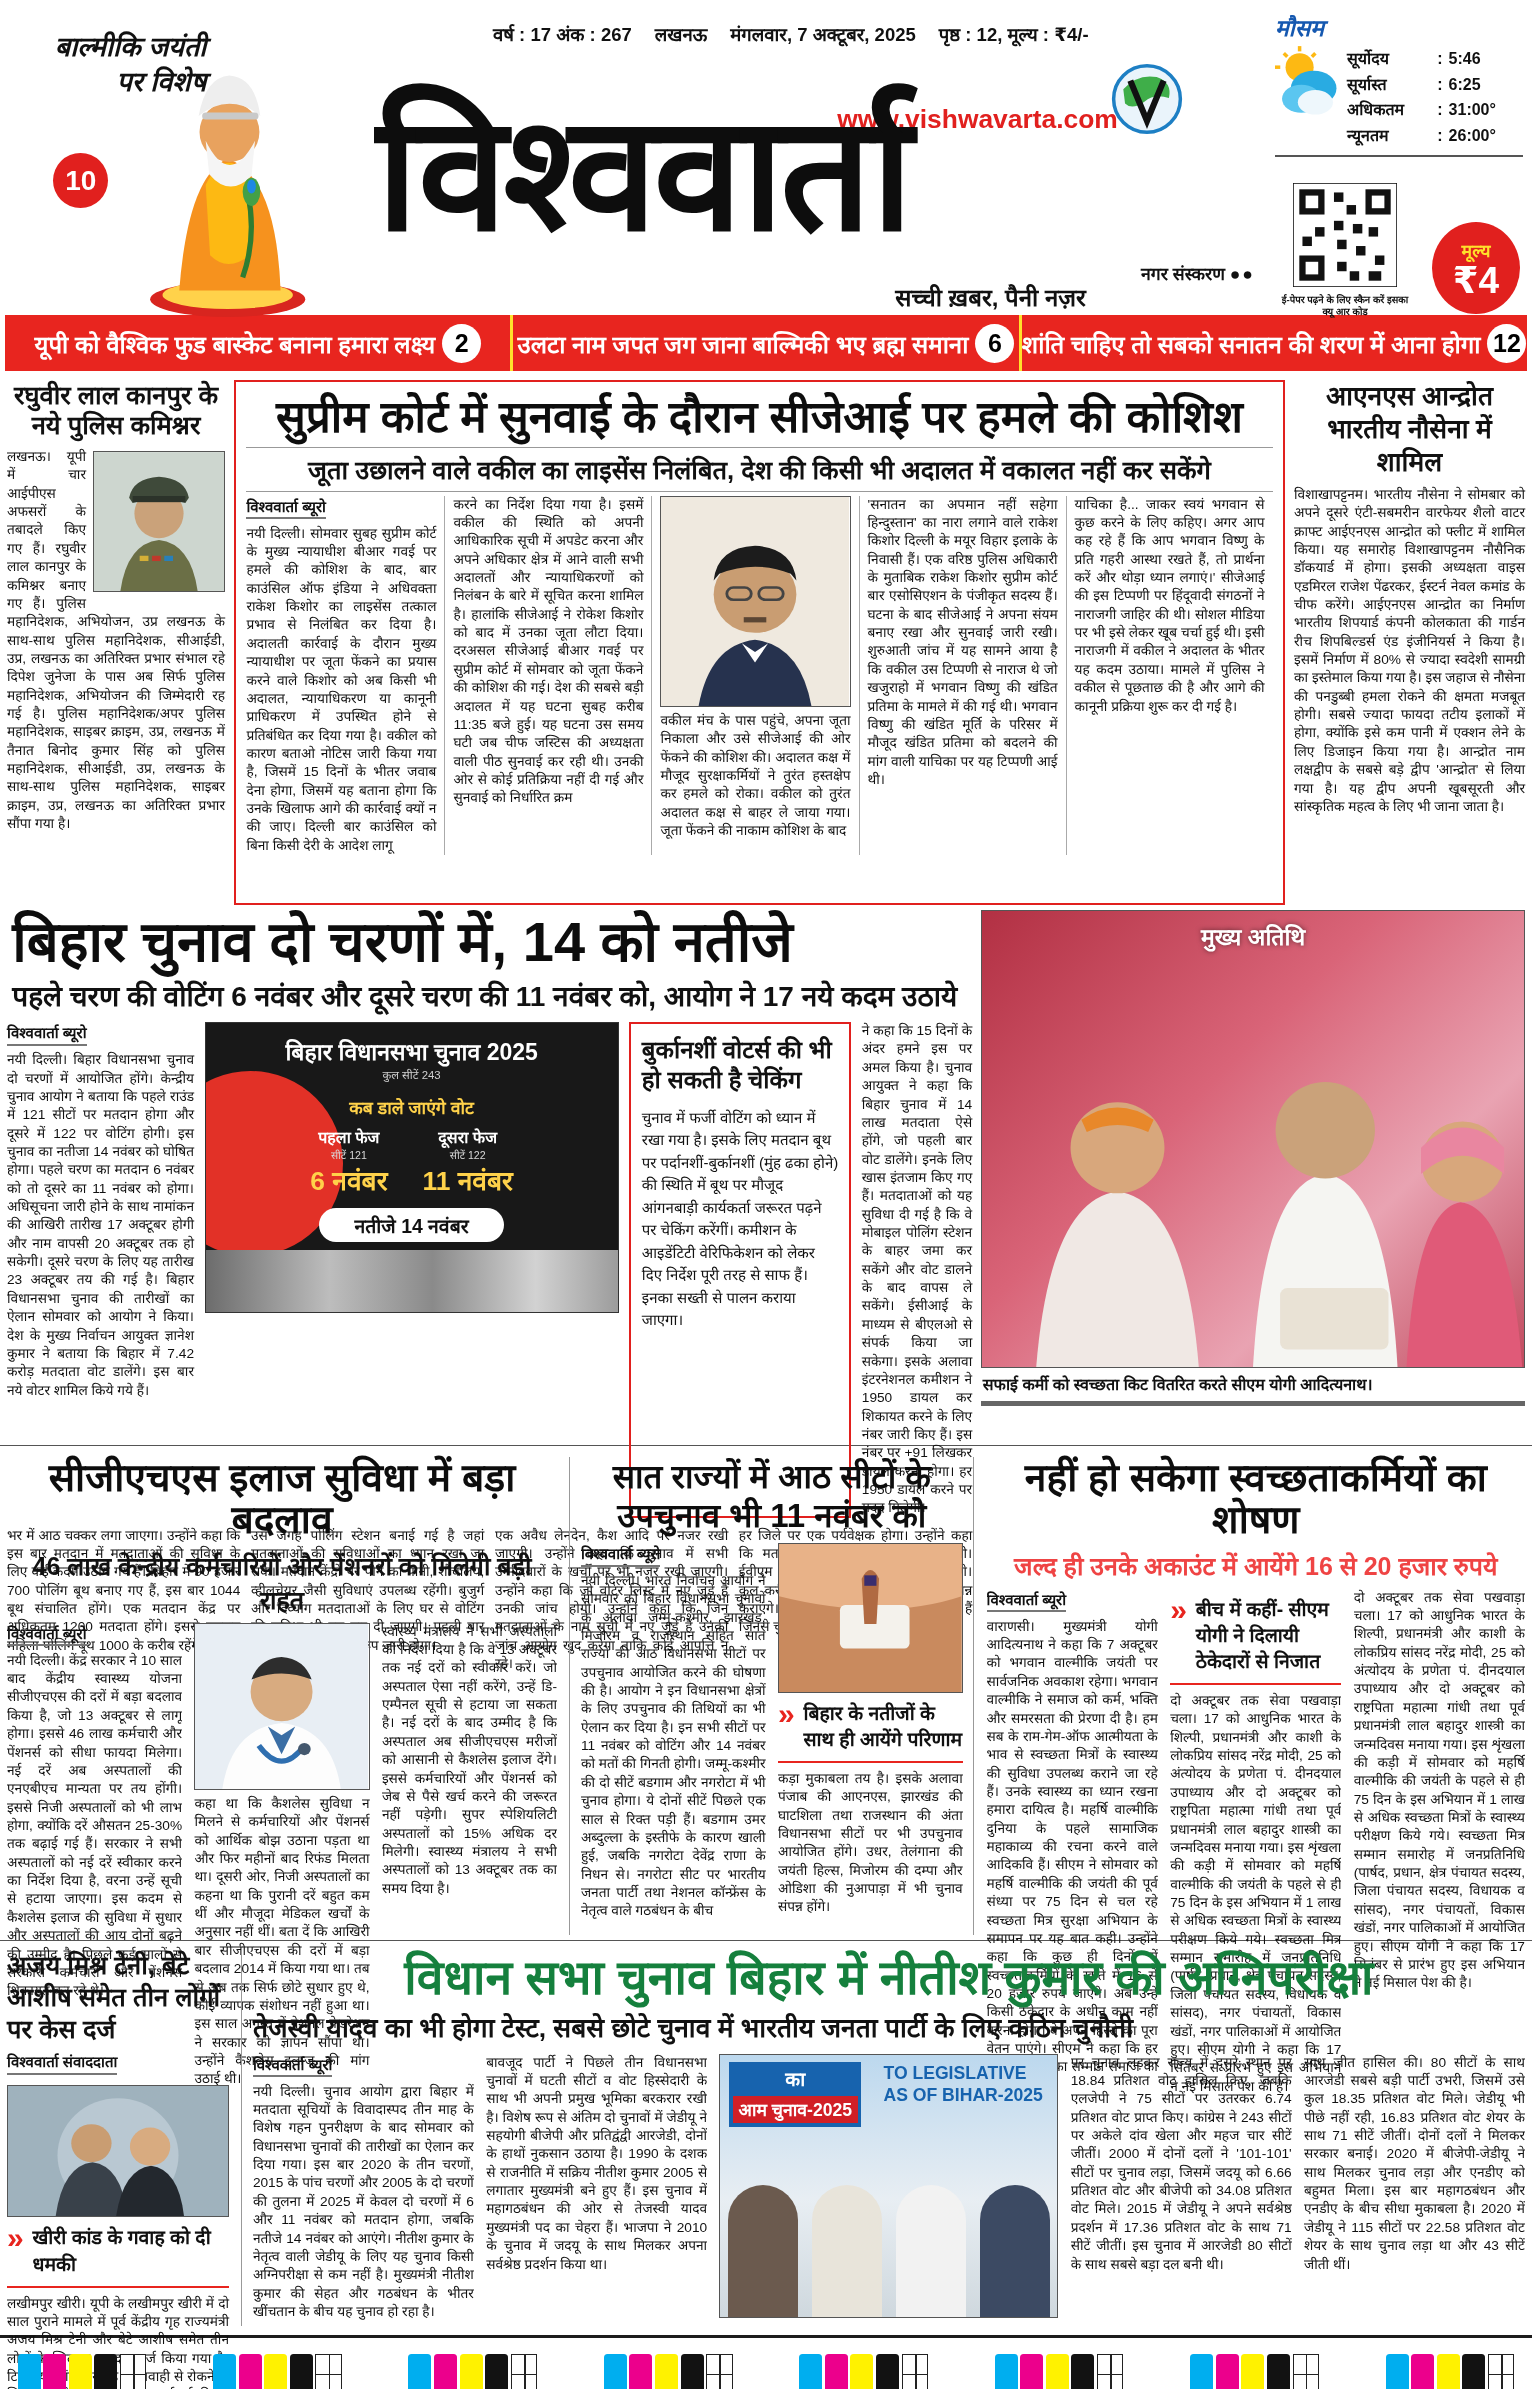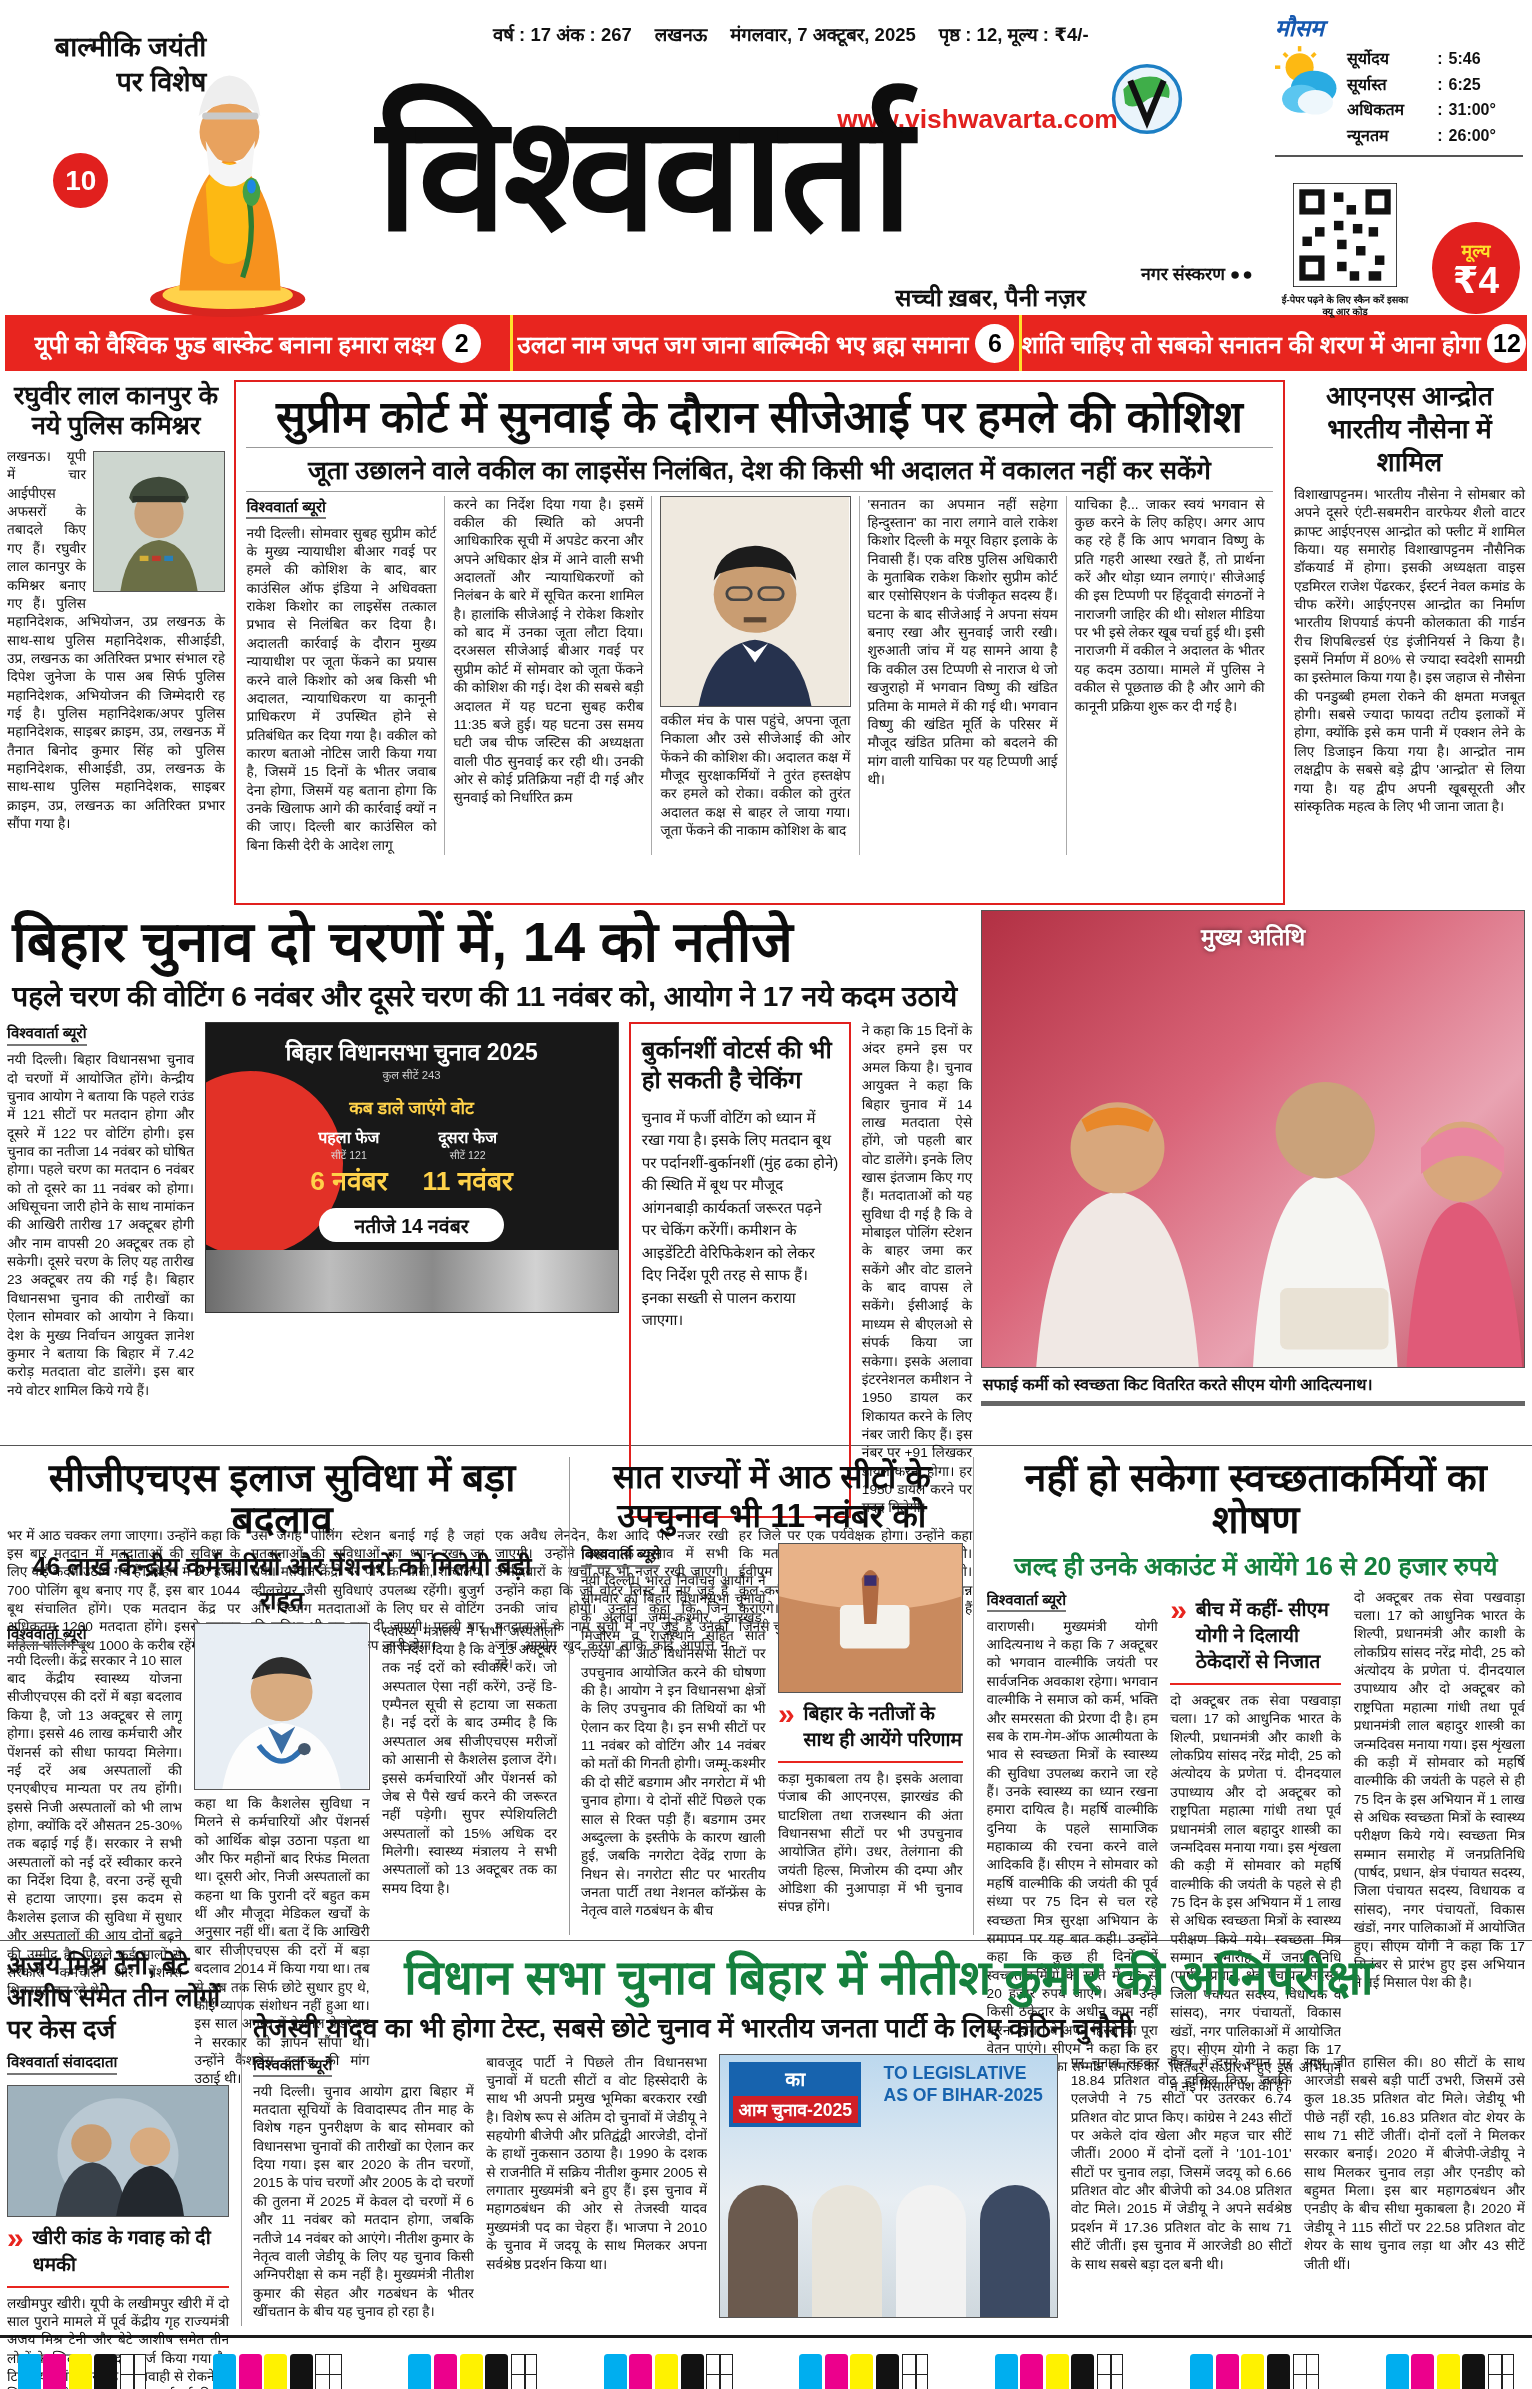--- a/index.html
+++ b/index.html
@@ -2,21 +2,21 @@
 <html lang="hi" style="font-size:14px"><head>
 <meta charset="utf-8">
 <style>
   * { margin:0; padding:0; box-sizing:border-box; }
   body { background:#e8e8e8; font-family:"Liberation Sans","DejaVu Sans",sans-serif; }
   .page { width:1532px; height:2389px; margin:0 auto; background:#fff; position:relative; overflow:hidden; }
 
   
   .header { height:315px; position:relative; }
   .promo { position:absolute; left:12.3px; top:12.3px; width:291px; height:291px; }
-  .promo-text { position:absolute; left:35px; top:17.6px; width:159px; text-align:right; font-weight:bold; font-size:27px; line-height:1.3; color:#111; }
+  .promo-text { position:absolute; left:35px; top:17.6px; width:159px; text-align:right; font-weight:bold; font-size:27px; line-height:1.3; color:#111;font-style:italic; }
   .promo-page { position:absolute; left:41px; top:141px; width:55px; height:55px; border-radius:50%; background:#e1201e; color:#fff; font-weight:bold; font-size:28px; display:flex; align-items:center; justify-content:center; }
   .promo-art { position:absolute; left:132px; top:23px; }
   .dateline { position:absolute; left:493px; top:21px; width:775px; display:flex; gap:23px; font-weight:bold; font-size:18.5px; color:#111; white-space:nowrap; }
   .logo-globe { position:absolute; left:1111px; top:63px; }
   .site { position:absolute; left:819px; top:104px; width:317px; text-align:center; color:#e1201e; font-weight:bold; font-size:26.4px; }
   .masthead { position:absolute; left:150px; top:78px; width:986px; text-align:center; font-size:160px; font-weight:900; color:#0d0d0d; letter-spacing:-3.5px; line-height:1.2; }
   .tagline { position:absolute; left:845px; top:280px; width:291px; text-align:center; font-weight:bold; font-size:24px; color:#111; }
   .edition { position:absolute; left:1141px; top:261px; font-weight:bold; font-size:17.6px; color:#111;text-align:right; }
   .edition .dots { letter-spacing:1.8px; }
   .weather { position:absolute; left:1275px; top:10.6px; width:248px; }
@@ -103,21 +103,21 @@
   .threecols { display:flex; gap:12.3px; }
   .threecols .tc { flex:1; overflow:hidden; }
   .doc-photo { width:100%; height:167px; margin-bottom:5.3px; }
   .art-bypolls { width:405px; border-left:0.9px solid #999; border-right:0.9px solid #999; padding:0 10.6px; }
   .art-bypolls h1 { font-size:33px; font-weight:900; text-align:center; line-height:1.2; margin-bottom:7px; color:#0d0d0d; }
   .twocols { display:flex; gap:12.3px; }
   .twocols .tc { flex:1; overflow:hidden; }
   .vote-photo { width:100%; height:150px; margin-bottom:3.5px; }
   .art-swachhta { flex:1; }
   .art-swachhta h1 { font-size:39px; font-weight:900; text-align:center; line-height:1.1; color:#0d0d0d; }
-  .art-swachhta h2 { font-size:25px; font-weight:bold; text-align:center; margin:5.3px 0 7px 0; color:#15803d; }
+  .art-swachhta h2 { font-size:25px; font-weight:bold; text-align:center; margin:5.3px 0 7px 0; color:#ef4444; }
 
   
   .bottom-band { display:flex; gap:12.3px; padding:8.8px 7px 0 7px; height:386px; border-top:1.8px solid #555; margin-top:5.3px; }
   .art-teni { width:222px; }
   .art-teni h3 { font-size:25.5px; line-height:1.25; margin-bottom:5.3px; color:#111; }
   .teni-photo { width:100%; height:132px; margin:5.3px 0; }
   .art-nitish { flex:1; border-left:0.9px solid #999; padding-left:10.6px; }
   .art-nitish h1 { font-size:48px; font-weight:900; text-align:center; line-height:1.15; color:#15803d; }
   .art-nitish h2 { font-size:26.4px; font-weight:bold; text-align:left; margin:3.5px 0 8.8px 0; color:#111; }
   .nitish-cols { display:flex; gap:12.3px; }

